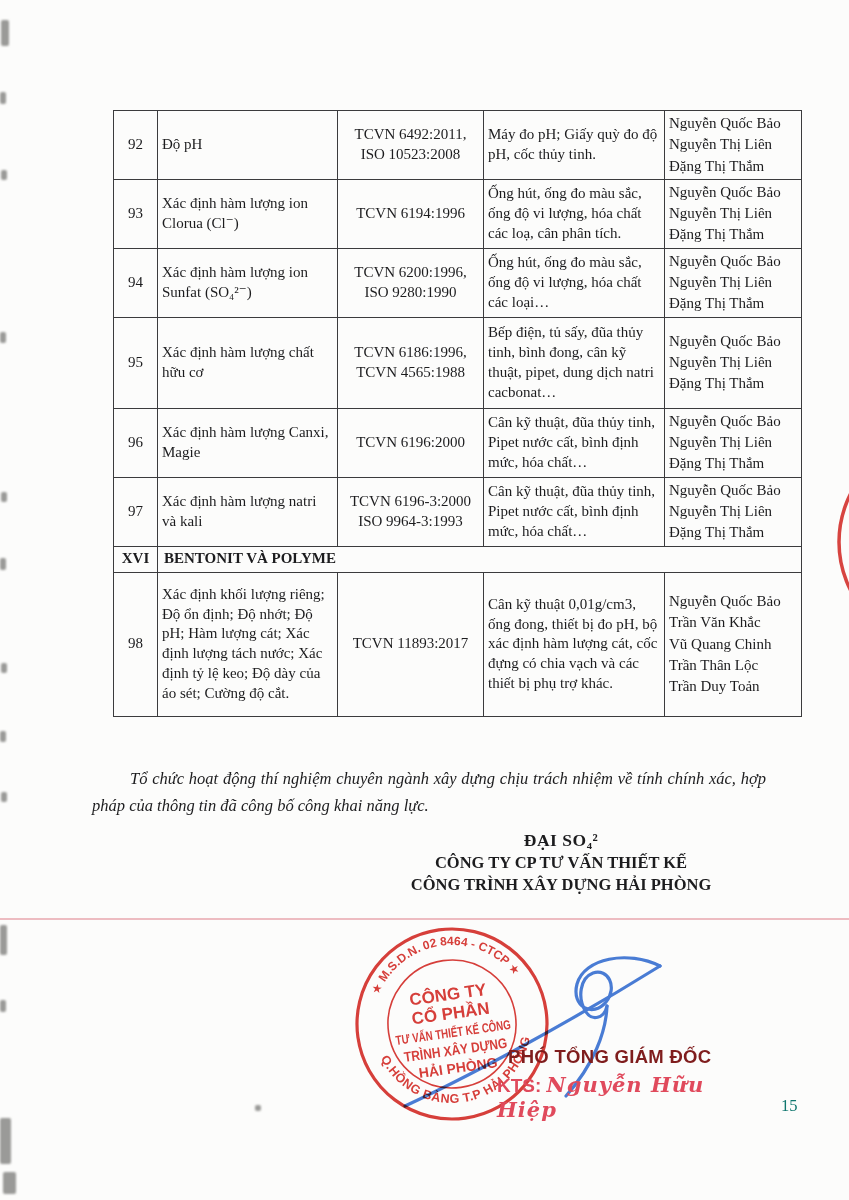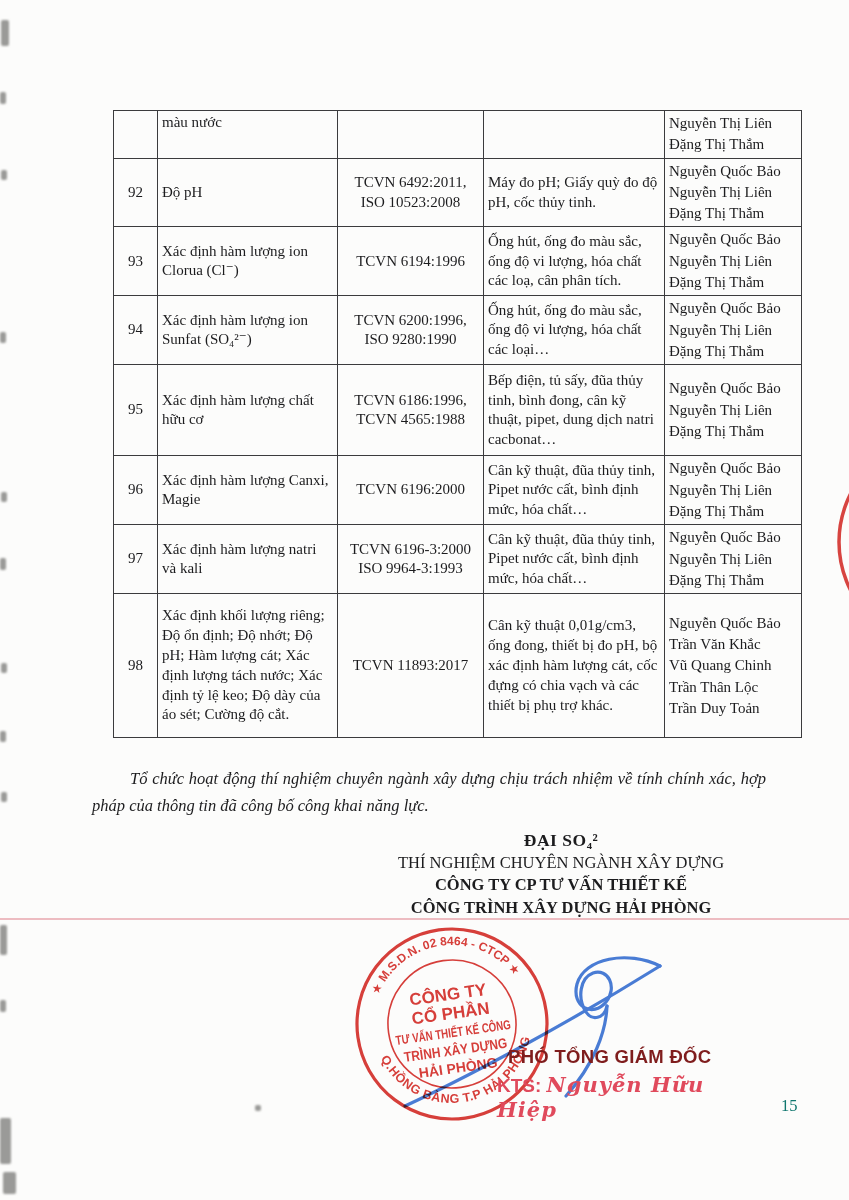--- a/index.html
+++ b/index.html
@@ -97,28 +97,20 @@
 
 <table class="doc-table">
   <colgroup>
     <col style="width:44px">
       <col style="width:180px">
       <col style="width:146px">
       <col style="width:181px">
       <col style="width:137px">
   </colgroup>
   <tbody>
-    <tr class="top-row" style="height:45px">
-      <td class="c-no"></td>
-      <td>màu nước</td>
-      <td class="c-std"></td>
-      <td></td>
-      <td class="c-staff">Nguyễn Thị Liên
-Đặng Thị Thắm</td>
-    </tr>
     <tr style="height:67px">
       <td class="c-no">92</td>
       <td>Độ pH</td>
       <td class="c-std">TCVN 6492:2011,
 ISO 10523:2008</td>
       <td>Máy đo pH; Giấy quỳ đo độ pH, cốc thủy tinh.</td>
       <td class="c-staff">Nguyễn Quốc Bảo
 Nguyễn Thị Liên
 Đặng Thị Thắm</td>
     </tr>
@@ -163,39 +155,42 @@
     <tr style="height:69px">
       <td class="c-no">97</td>
       <td>Xác định hàm lượng natri và kali</td>
       <td class="c-std">TCVN 6196-3:2000
 ISO 9964-3:1993</td>
       <td>Cân kỹ thuật, đũa thủy tinh, Pipet nước cất, bình định mức, hóa chất…</td>
       <td class="c-staff">Nguyễn Quốc Bảo
 Nguyễn Thị Liên
 Đặng Thị Thắm</td>
     </tr>
+    <tr style="height:26px">
+      <td class="section-no">XVI</td>
+      <td class="section-title" colspan="4">BENTONIT VÀ POLYME</td>
+    </tr>
     <tr style="height:144px">
       <td class="c-no">98</td>
       <td>Xác định khối lượng riêng; Độ ổn định; Độ nhớt; Độ pH; Hàm lượng cát; Xác định lượng tách nước; Xác định tỷ lệ keo; Độ dày của áo sét; Cường độ cắt.</td>
       <td class="c-std">TCVN 11893:2017</td>
       <td>Cân kỹ thuật 0,01g/cm3, ống đong, thiết bị đo pH, bộ xác định hàm lượng cát, cốc đựng có chia vạch và các thiết bị phụ trợ khác.</td>
       <td class="c-staff">Nguyễn Quốc Bảo
 Trần Văn Khắc
 Vũ Quang Chinh
 Trần Thân Lộc
 Trần Duy Toản</td>
     </tr>
   </tbody>
 </table>
 
 <div class="footer-note">Tổ chức hoạt động thí nghiệm chuyên ngành xây dựng chịu trách nhiệm về tính chính xác, hợp pháp của thông tin đã công bố công khai năng lực.</div>
 
 <div class="sig-block">
   <div class="l1">ĐẠI SO₄²</div>
-  <div>THÍ NGHIỆM CHUYÊN NGÀNH XÂY DỰNG</div>
   <div class="b">CÔNG TY CP TƯ VẤN THIẾT KẾ</div>
   <div class="b">CÔNG TRÌNH XÂY DỰNG HẢI PHÒNG</div>
 </div>
 
 <div class="pink-line"></div>
 
 <svg class="stamp-edge" viewBox="0 0 72 236">
   <g fill="none" stroke="#d6302c">
     <circle cx="168" cy="118" r="106" stroke-width="3.5"></circle>
     <circle cx="168" cy="118" r="74" stroke-width="1.6"></circle>

